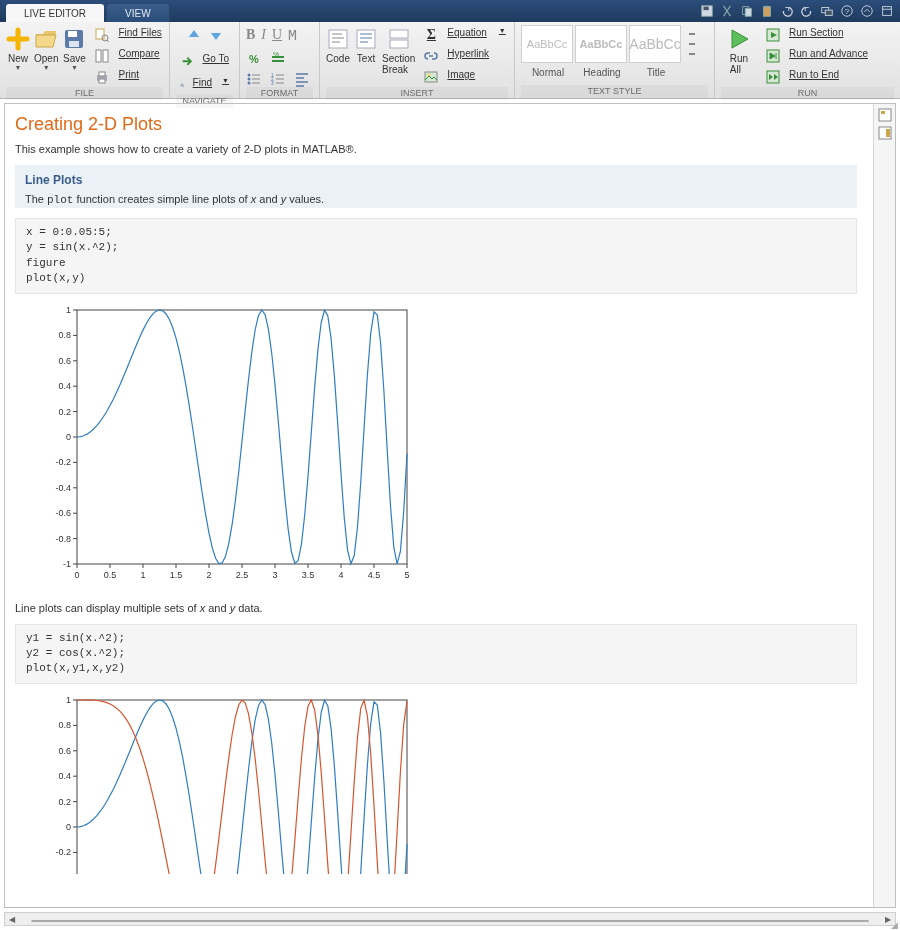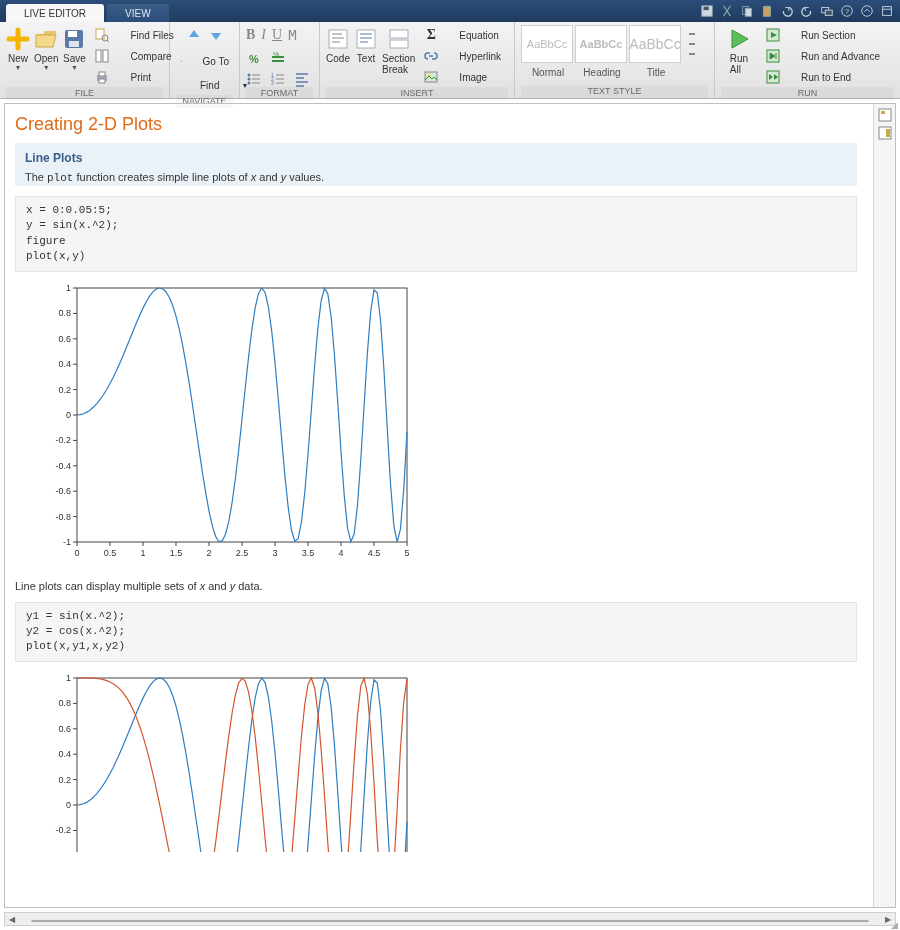--- a/index.html
+++ b/index.html
@@ -17,21 +17,21 @@
 
 .ribbon { height: 77px; background: linear-gradient(#f3f3f3,#e1e1e1); border-bottom: 1px solid #b5b5b5; display: flex; }
 .group { border-right: 1px solid #c9c9c9; padding: 3px 6px 0; display: flex; flex-direction: column; justify-content: space-between; position: relative; }
 .group-label { text-align: center; font-size: 9px; color: #6b6b6b; padding: 1px 0 2px; background: rgba(0,0,0,0.03); }
 .group-body { display: flex; gap: 4px; flex: 1; align-items: flex-start; }
 .bigbtn { display: flex; flex-direction: column; align-items: center; justify-content: flex-start; width: 40px; padding-top: 2px; cursor: pointer; }
 .bigbtn .ico { width: 24px; height: 24px; display: flex; align-items:center; justify-content:center; }
 .bigbtn .lbl { font-size: 10px; color: #333; margin-top: 2px; text-align: left; line-height: 11px; }
 .bigbtn .caret { font-size: 7px; color: #555; }
 .minicol { display: flex; flex-direction: column; gap: 1px; }
-.minibtn { display: flex; align-items: center; gap: 20px; padding: 2px 4px; font-size: 10px; color: #333; cursor: pointer; white-space: nowrap; }
+.minibtn { display: flex; align-items: flex-start; gap: 8px; padding: 2px 4px; font-size: 10px; color: #333; cursor: pointer; white-space: nowrap; text-decoration: underline; }
 .minibtn .mico { width: 16px; height: 16px; display:flex; align-items:center; justify-content:center; }
 .fmt-icons { display: flex; gap: 6px; font-family: Georgia, serif; color: #888; font-size: 14px; padding: 2px 0 4px; }
 .fmt-row2 { display: flex; gap: 8px; align-items:center; }
 .fmt-small { width:16px; height:16px; display:flex; align-items:center; justify-content:center; }
 .style-swatch { width: 52px; height: 38px; border: 1px solid #cfcfcf; background:#fff; display:flex; align-items:center; justify-content:center; font-size:11px; color:#bbb; margin-right: 2px; }
 .style-swatch.bold { font-weight: bold; }
 .style-swatch.big { font-size: 14px; }
 .style-row { display: flex; }
 .style-labels { display:flex; font-size:10px; color:#555; }
 .style-labels div { width:54px; text-align:center; }
@@ -404,20 +404,21 @@
           </div>
       </div>
     </div>
     <div class="group-label">RUN</div>
   </div>
 </div>
 
 <div class="docwrap">
   <div class="doc">
     <h1>Creating 2-D Plots</h1>
+    <p class="para">This example shows how to create a variety of 2-D plots in MATLAB®.</p>
 
     <div class="section-head">
       <div class="stitle">Line Plots</div>
       <div class="sdesc">
         <span>The </span><span class="code-inline">plot</span><span> function creates simple line plots of </span><span class="ital">x</span><span> and </span><span class="ital">y</span><span> values.</span>
       </div>
     </div>
 
     <div class="codeblk">x = 0:0.05:5;
 y = sin(x.^2);

